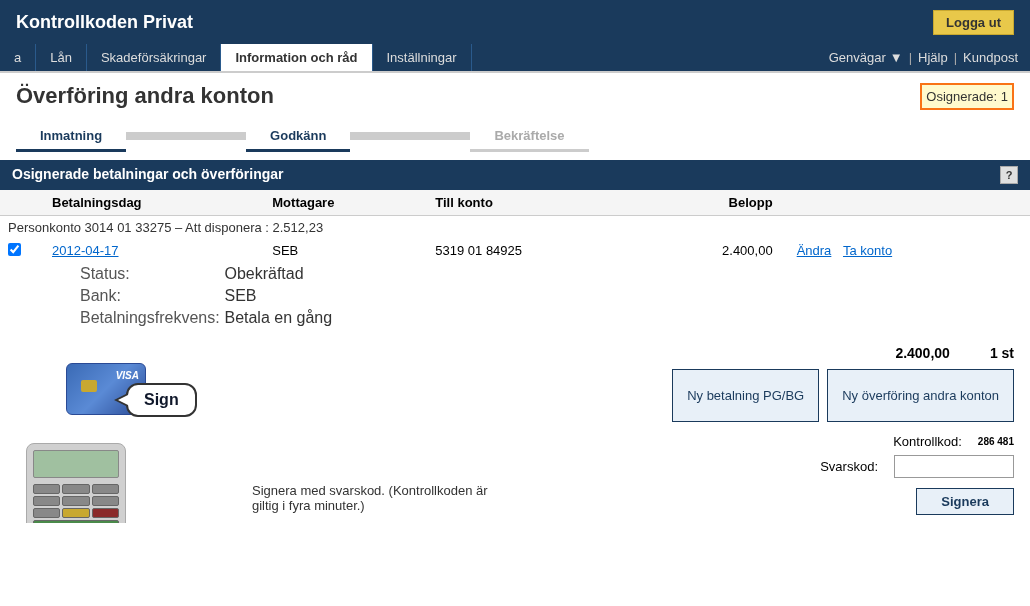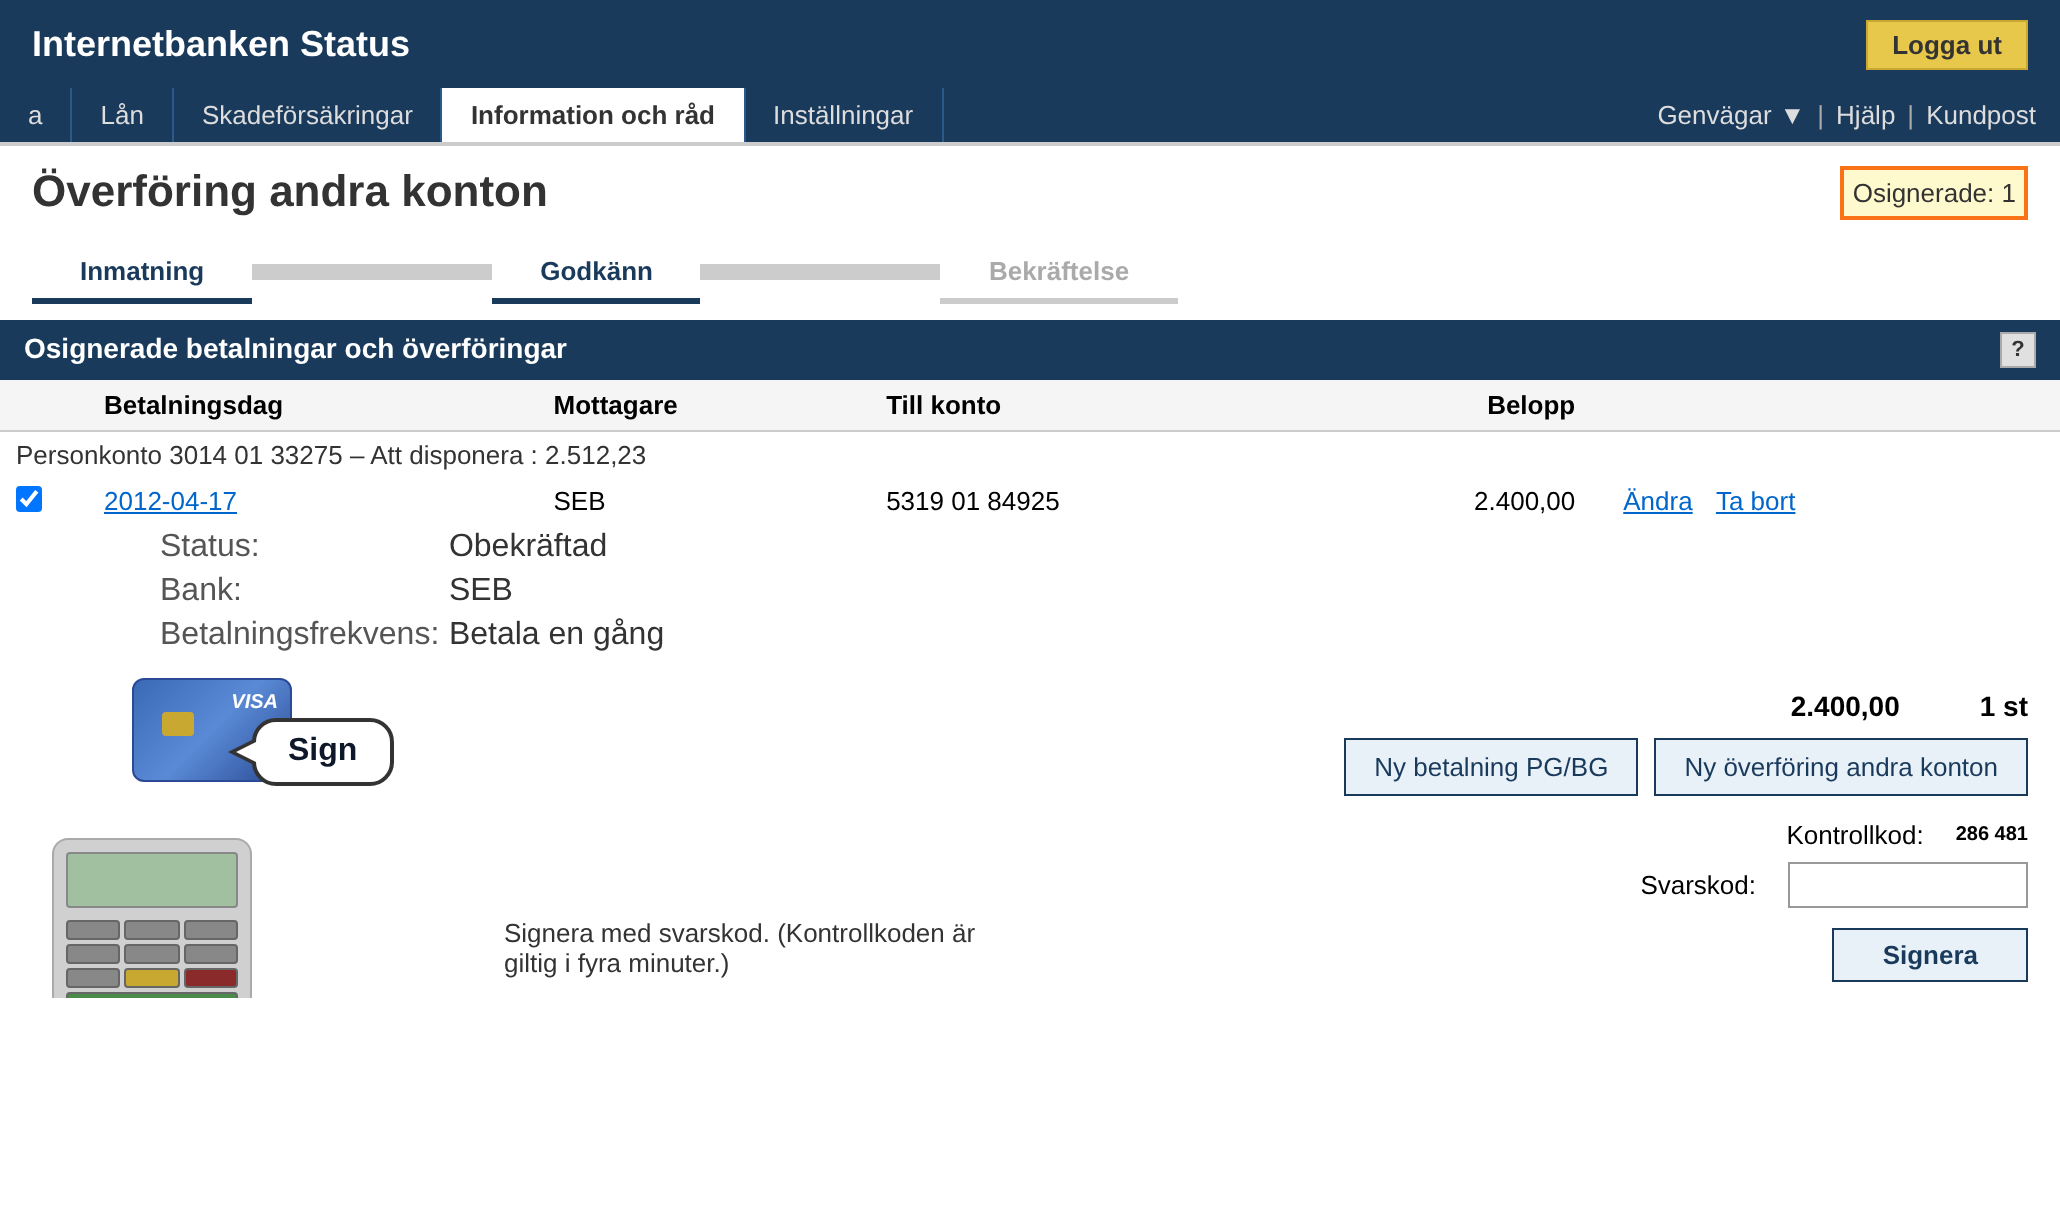--- a/index.html
+++ b/index.html
@@ -174,21 +174,21 @@
       font-weight: bold;
       font-size: 14px;
     }
     .buttons-row {
       display: flex;
       justify-content: flex-end;
       gap: 8px;
       margin-bottom: 12px;
     }
     .btn-outline {
-      padding: 6px 14px;
+      padding: 18px 14px;
       border: 1px solid #1a3a5c;
       background: #e8f0f8;
       color: #1a3a5c;
       cursor: pointer;
       font-size: 13px;
     }
     .kontrollkod-row {
       display: flex;
       align-items: center;
       justify-content: flex-end;
@@ -319,21 +319,21 @@
 
     .wrapper { width: 1030px; overflow: hidden; }
     .content { padding: 0; }
   </style>
 </head>
 <body>
 
 <div class="wrapper">
 
   <div class="header">
-    <span class="header-title">Internetbanken Status</span>
+    <span class="header-title">Kontrollkoden Privat</span>
     <button class="logout-btn">Logga ut</button>
   </div>
 
   <div class="top-nav">
     <div class="top-nav-left">
       <div class="top-nav-item">a</div>
       <div class="top-nav-item">Lån</div>
       <div class="top-nav-item">Skadeförsäkringar</div>
       <div class="top-nav-item active">Information och råd</div>
       <div class="top-nav-item">Inställningar</div>
@@ -388,21 +388,21 @@
             <input type="checkbox" checked="" style="">
           </td>
           <td>
             <a class="payment-link">2012-04-17</a>
           </td>
           <td>SEB</td>
           <td>5319 01 84925</td>
           <td class="right" style="text-align:right;">2.400,00</td>
           <td>
             <a class="action-link">Ändra</a>
-            <a class="action-link">Ta bort</a>
+            <a class="action-link">Ta konto</a>
           </td>
         </tr>
         <tr class="detail-row">
           <td></td>
           <td colspan="5">
             <span class="detail-label">Status:</span>
             <span>Obekräftad</span>
           </td>
         </tr>
         <tr class="detail-row">

